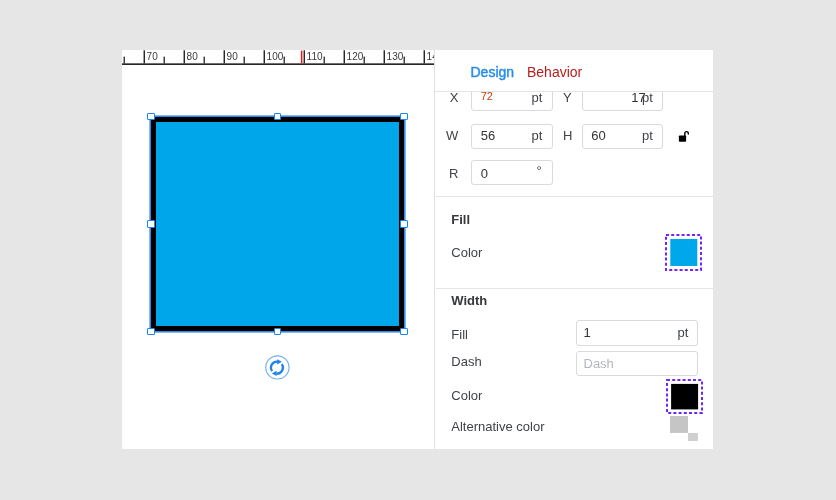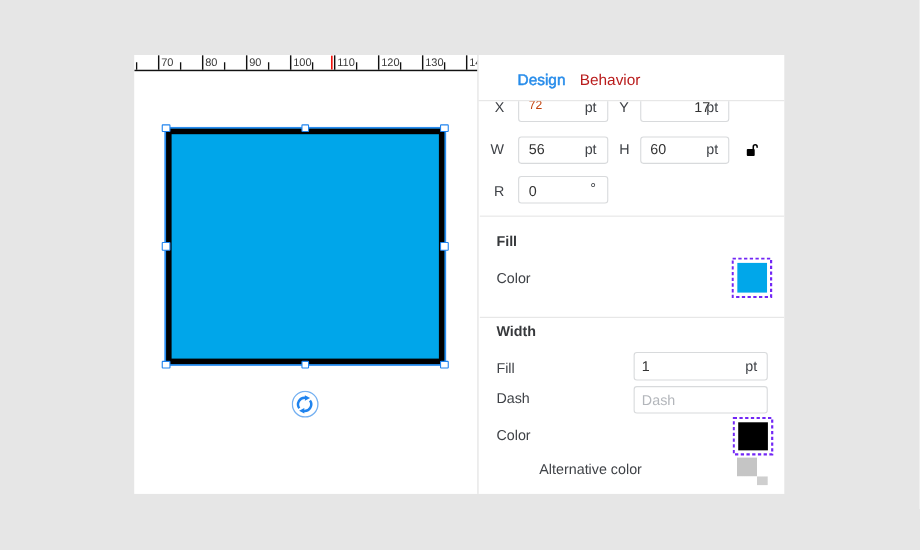--- a/index.html
+++ b/index.html
@@ -151,18 +151,18 @@
   <div class="abs" style="left:140px;top:259px;width:122px;height:25px;border:1px solid #d8dadc;border-radius:3px;box-sizing:border-box;"></div>
   <div class="abs" style="left:148px;top:264px;font-size:13px;color:#b3b6bb;">Dash</div>
 
   <div class="abs" style="left:15.8px;top:296px;font-size:13px;color:#3f4247;">Color</div>
 
   <svg class="abs" style="left:230.7px;top:287.3px;" width="38" height="36" viewBox="0 0 38 36">
     <rect x="1" y="1" width="35" height="33" fill="none" stroke="#7226f5" stroke-width="2" stroke-dasharray="3,2.2"></rect>
     <rect x="5.1" y="4.9" width="27" height="25.5" fill="#000"></rect>
   </svg>
 
-  <div class="abs" style="left:15.8px;top:327px;font-size:13px;color:#3f4247;margin-left:39px;">Alternative color</div>
+  <div class="abs" style="left:15.8px;top:327px;font-size:13px;color:#3f4247;">Alternative color</div>
 
   <div class="abs" style="left:234.7px;top:324.3px;width:27.8px;height:25.5px;background:
     linear-gradient(to right,#c5c5c5 0 63.7%,#fff 63.7% 100%) top/100% 67.8% no-repeat,
     linear-gradient(to right,#fff 0 63.7%,#cfcfcf 63.7% 100%) bottom/100% 32.2% no-repeat;"></div>
 </div>
 
 </body></html>

